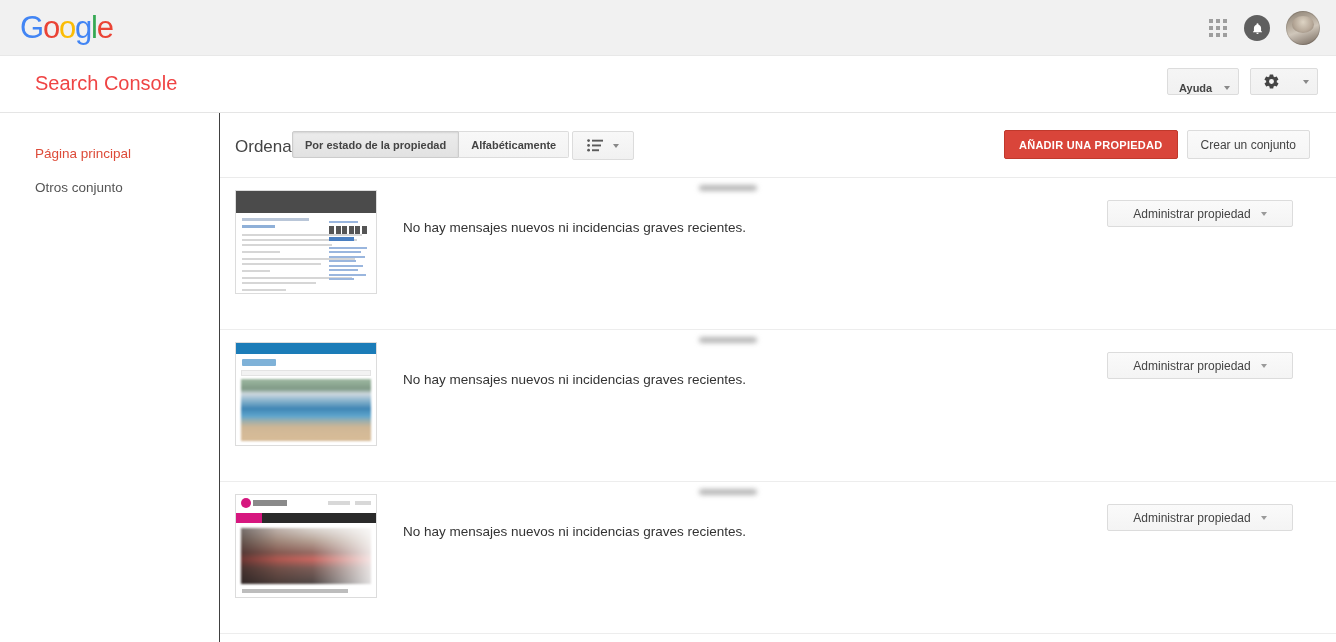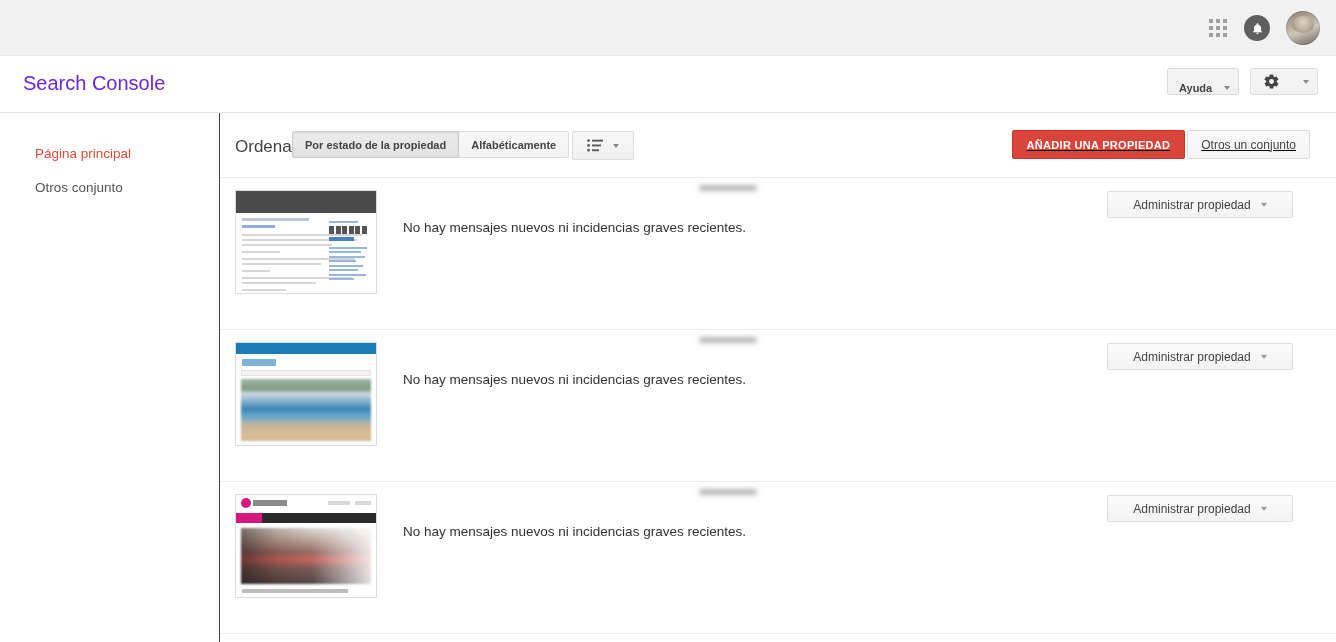--- a/index.html
+++ b/index.html
@@ -66,22 +66,22 @@
   }
 
   
   .prodbar {
     position: relative;
     height: 57px;
     background: #fff;
     border-bottom: 1px solid #e5e5e5;
   }
   .product-title {
-    position: absolute; left: 23px; top: 16px;
-    color: #6d28d9;
+    position: absolute; left: 35px; top: 16px;
+    color: #ef4444;
     font-size: 20px;
     font-weight: 400;
   }
   .prodbar-right {
     position: absolute; right: 18px; top: 12px;
     display: flex; align-items: center; gap: 11px;
   }
   .btn {
     font-family: "Liberation Sans", sans-serif;
     font-size: 11px;
@@ -170,21 +170,21 @@
     position: absolute; left: 352px; top: 18px;
     height: 29px; width: 62px;
     border: 1px solid #dcdcdc; border-radius: 2px;
     background: linear-gradient(#f8f8f8,#f1f1f1);
     display: flex; align-items: center; justify-content: center;
     cursor: pointer;
   }
   .list-ico { width: 17px; height: 13px; display:block; }
   .tb-right {
     position: absolute; right: 26px; top: 17px;
-    display: flex; align-items: center; gap: 2px; text-decoration: underline;
+    display: flex; align-items: center; gap: 9px;
   }
   .btn-primary {
     background: #d9453a;
     border: 1px solid #c0392c;
     color: #fff;
     font-size: 11px; font-weight: bold;
     letter-spacing: .3px;
     height: 29px;
     padding: 0 14px;
     border-radius: 2px;
@@ -277,34 +277,35 @@
     width: 58px; height: 6px; margin-left: 6px;
     background: #b6b6b6;
     filter: blur(2.4px);
     border-radius: 3px;
   }
   .prop-status {
     position: absolute; left: 183px; top: 42px;
     font-size: 13.5px; color: #333;
   }
   .manage-btn {
-    position: absolute; right: 43px; top: 13px;
+    position: absolute; right: 43px; top: 22px;
     width: 186px; height: 27px;
     border: 1px solid #dcdcdc; border-radius: 2px;
     background: linear-gradient(#fafafa,#f4f4f4);
     display: flex; align-items: center; justify-content: center;
     font-size: 12px; color: #444;
     cursor: pointer;
   }
   .manage-btn .caret { margin-left: 10px; border-top-color:#9a9a9a; }
 </style>
 </head>
 <body>
 
 <div class="gbar">
+  <div class="glogo" id="glogo"><span style="color: rgb(66, 133, 244);">G</span><span style="color: rgb(234, 67, 53);">o</span><span style="color: rgb(251, 188, 5);">o</span><span style="color: rgb(66, 133, 244);">g</span><span style="color: rgb(52, 168, 83);">l</span><span style="color: rgb(234, 67, 53);">e</span></div>
   <div class="gbar-right">
     <div class="apps-icon">
       <i></i>
         <i></i>
         <i></i>
         <i></i>
         <i></i>
         <i></i>
         <i></i>
         <i></i>
@@ -360,21 +361,21 @@
             <circle cx="1.6" cy="6.4" r="1.4" fill="#5a5a5a"></circle>
             <rect x="5" y="5.5" width="9" height="1.9" fill="#5a5a5a"></rect>
             <circle cx="1.6" cy="11.2" r="1.4" fill="#5a5a5a"></circle>
             <rect x="5" y="10.3" width="7" height="1.9" fill="#5a5a5a"></rect>
           </svg>
         </span>
         <span class="caret"></span>
       </div>
       <div class="tb-right">
         <div class="btn-primary">AÑADIR UNA PROPIEDAD</div>
-        <div class="btn-plain">Otros un conjunto</div>
+        <div class="btn-plain">Crear un conjunto</div>
       </div>
     </div>
 
     <div class="prop-list">
 
       <div class="prop-row">
         <div class="thumb">
           <div class="thA-head"></div>
           <div class="thA-body">
             <div class="thA-title"></div>

